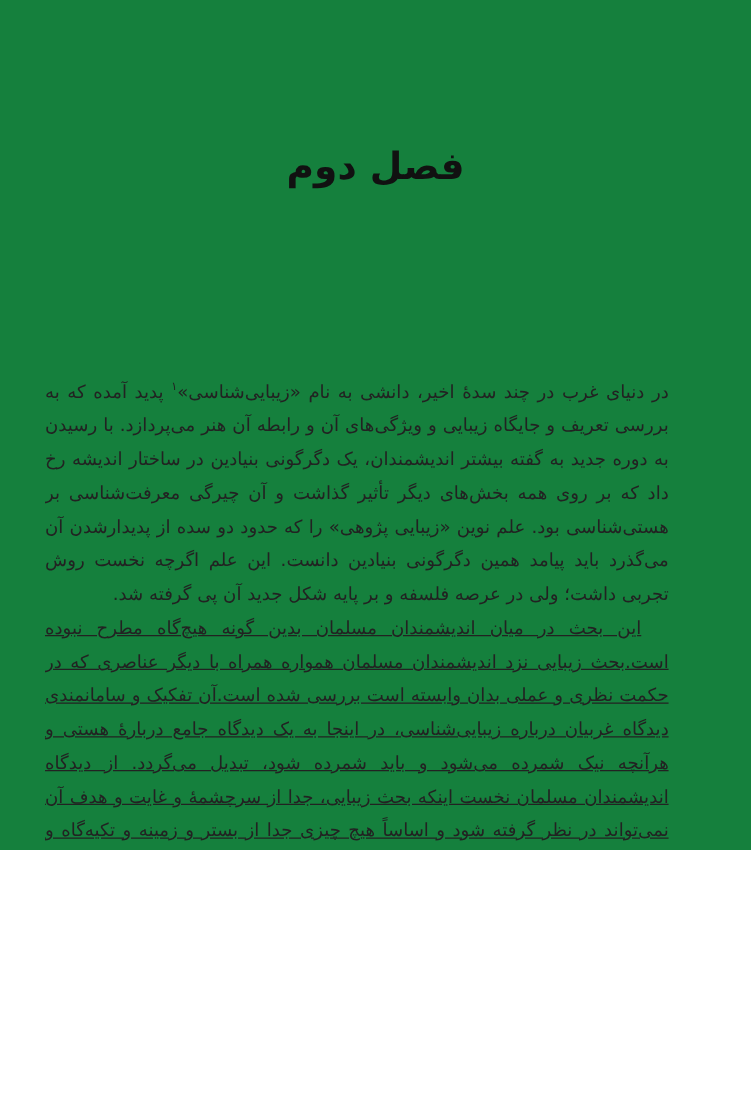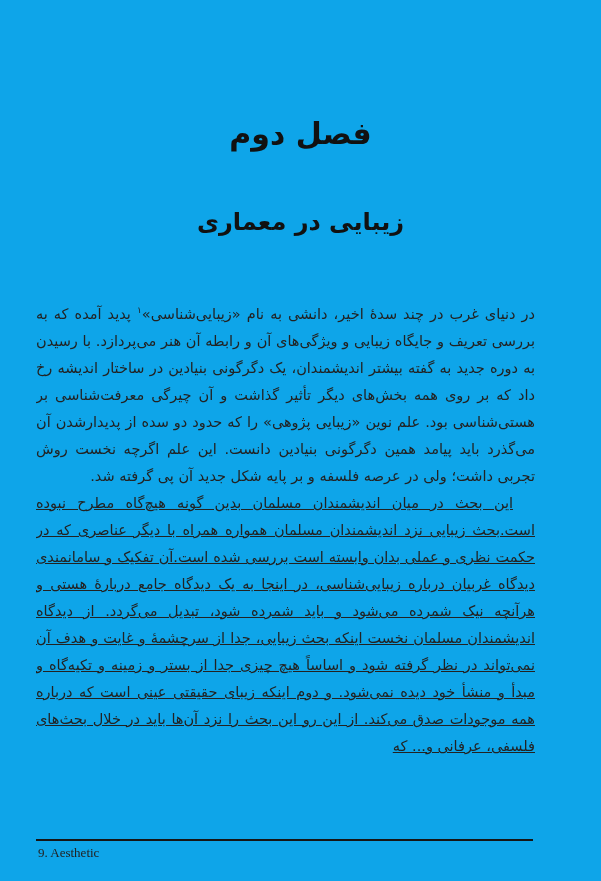--- a/index.html
+++ b/index.html
@@ -3,22 +3,22 @@
 <meta charset="utf-8">
 <style>
   html, body {
     margin: 0;
     padding: 0;
     background: #ffffff;
   }
   .page {
     position: relative;
     width: 601px;
-    height: 881px;
-    background: #0ea5e9;
+    height: 680px;
+    background: #15803d;
     overflow: hidden;
     font-family: "DejaVu Sans", sans-serif;
     color: #1f1f1f;
   }
   .chapter-title {
     position: absolute;
     top: 116px;
     left: 0;
     width: 100%;
     margin: 0;
@@ -85,21 +85,20 @@
     color: #222222;
   }
 </style>
 </head>
 <body>
 
 <div class="page">
 
   <h1 class="chapter-title">فصل دوم</h1>
 
-  <h2 class="section-title">زیبایی در معماری</h2>
 
   <div class="body-text">
     <p><span>در دنیای غرب در چند سدۀ اخیر، دانشی به نام «زیبایی‌شناسی»</span><sup>۱</sup><span> پدید آمده که به بررسی تعریف و جایگاه زیبایی و ویژگی‌های آن و رابطه آن هنر می‌پردازد. با رسیدن به دوره جدید به گفته بیشتر اندیشمندان، یک دگرگونی بنیادین در ساختار اندیشه رخ داد که بر روی همه بخش‌های دیگر تأثیر گذاشت و آن چیرگی معرفت‌شناسی بر هستی‌شناسی بود. علم نوین «زیبایی پژوهی» را که حدود دو سده از پدیدارشدن آن می‌گذرد باید پیامد همین دگرگونی بنیادین دانست. این علم اگرچه نخست روش تجربی داشت؛ ولی در عرصه فلسفه و بر پایه شکل جدید آن پی گرفته شد.</span></p>
     <p class="indent">این بحث در میان اندیشمندان مسلمان بدین گونه هیچ‌گاه مطرح نبوده است.بحث زیبایی نزد اندیشمندان مسلمان همواره همراه با دیگر عناصری که در حکمت نظری و عملی بدان وابسته است بررسی شده است.آن تفکیک و سامانمندی دیدگاه غربیان درباره زیبایی‌شناسی، در اینجا به یک دیدگاه جامع دربارۀ هستی و هرآنچه نیک شمرده می‌شود و باید شمرده شود، تبدیل می‌گردد. از دیدگاه اندیشمندان مسلمان نخست اینکه بحث زیبایی، جدا از سرچشمۀ و غایت و هدف آن نمی‌تواند در نظر گرفته شود و اساساً هیچ چیزی جدا از بستر و زمینه و تکیه‌گاه و مبدأ و منشأ خود دیده نمی‌شود. و دوم اینکه زیبای حقیقتی عینی است که درباره همه موجودات صدق می‌کند. از این رو این بحث را نزد آن‌ها باید در خلال بحث‌های فلسفی، عرفانی و... که</p>
   </div>
 
   <div class="footnote-rule"></div>
 
   <div class="footnote">9. Aesthetic</div>
 

